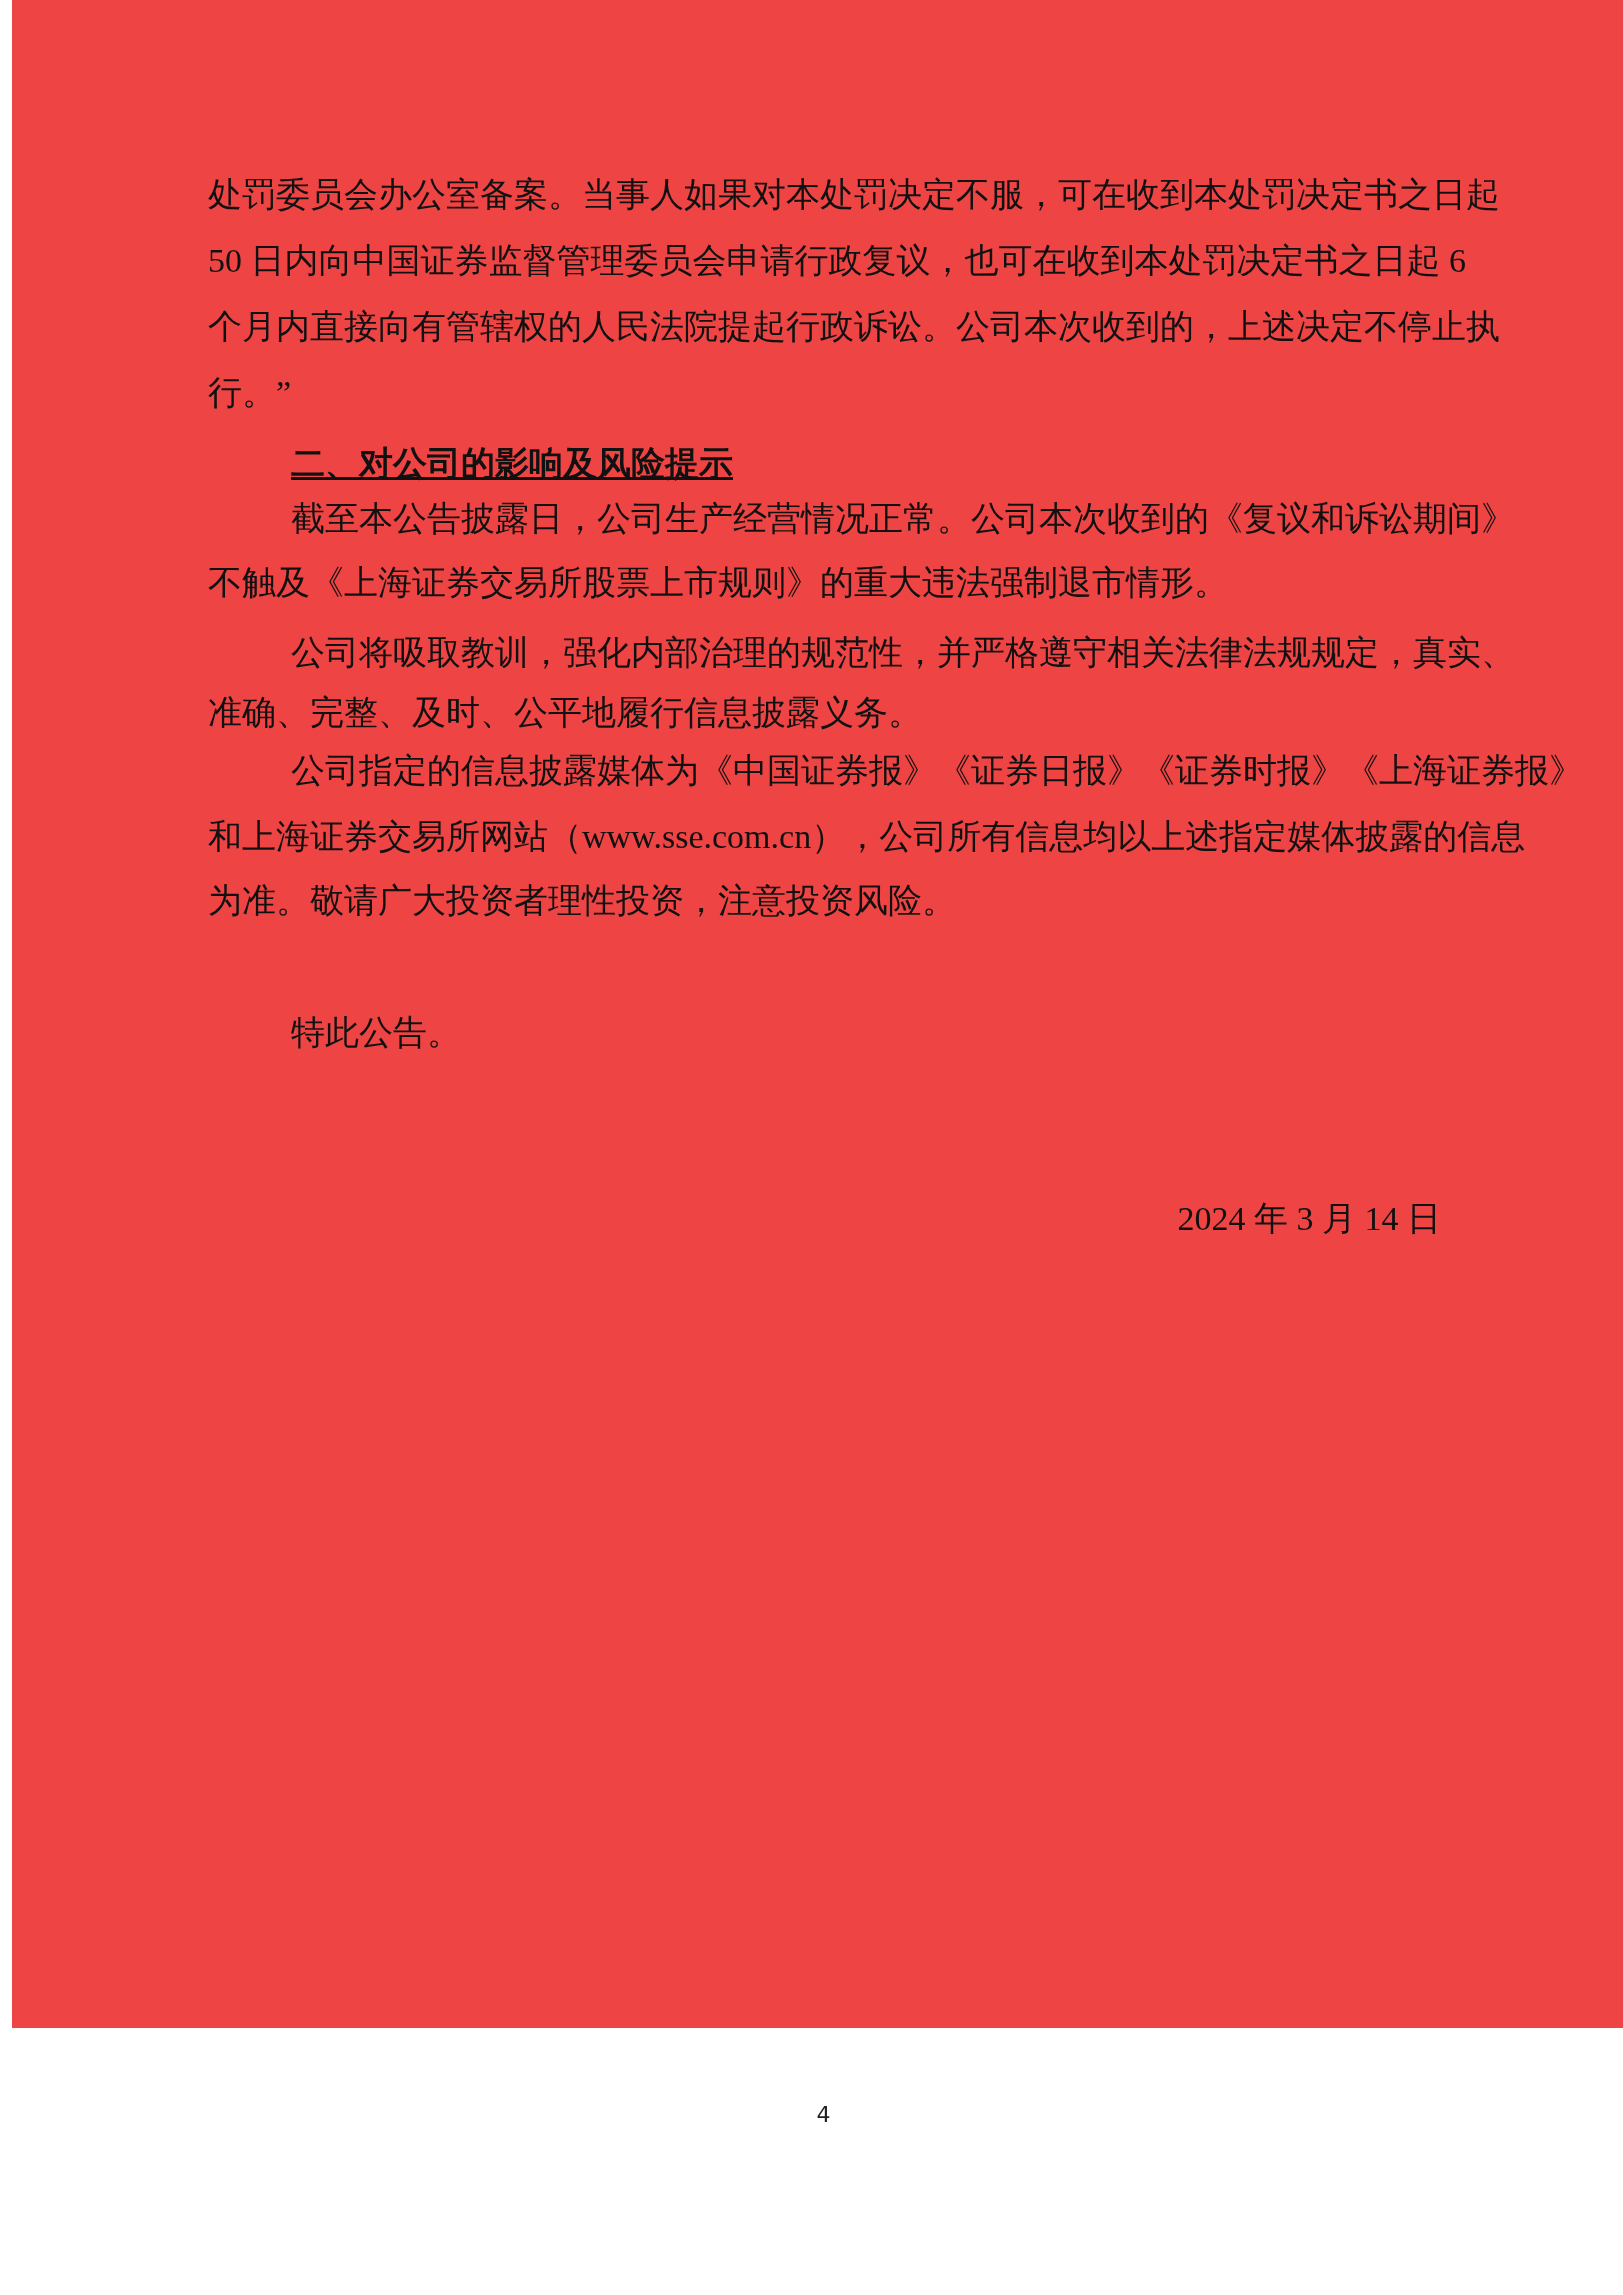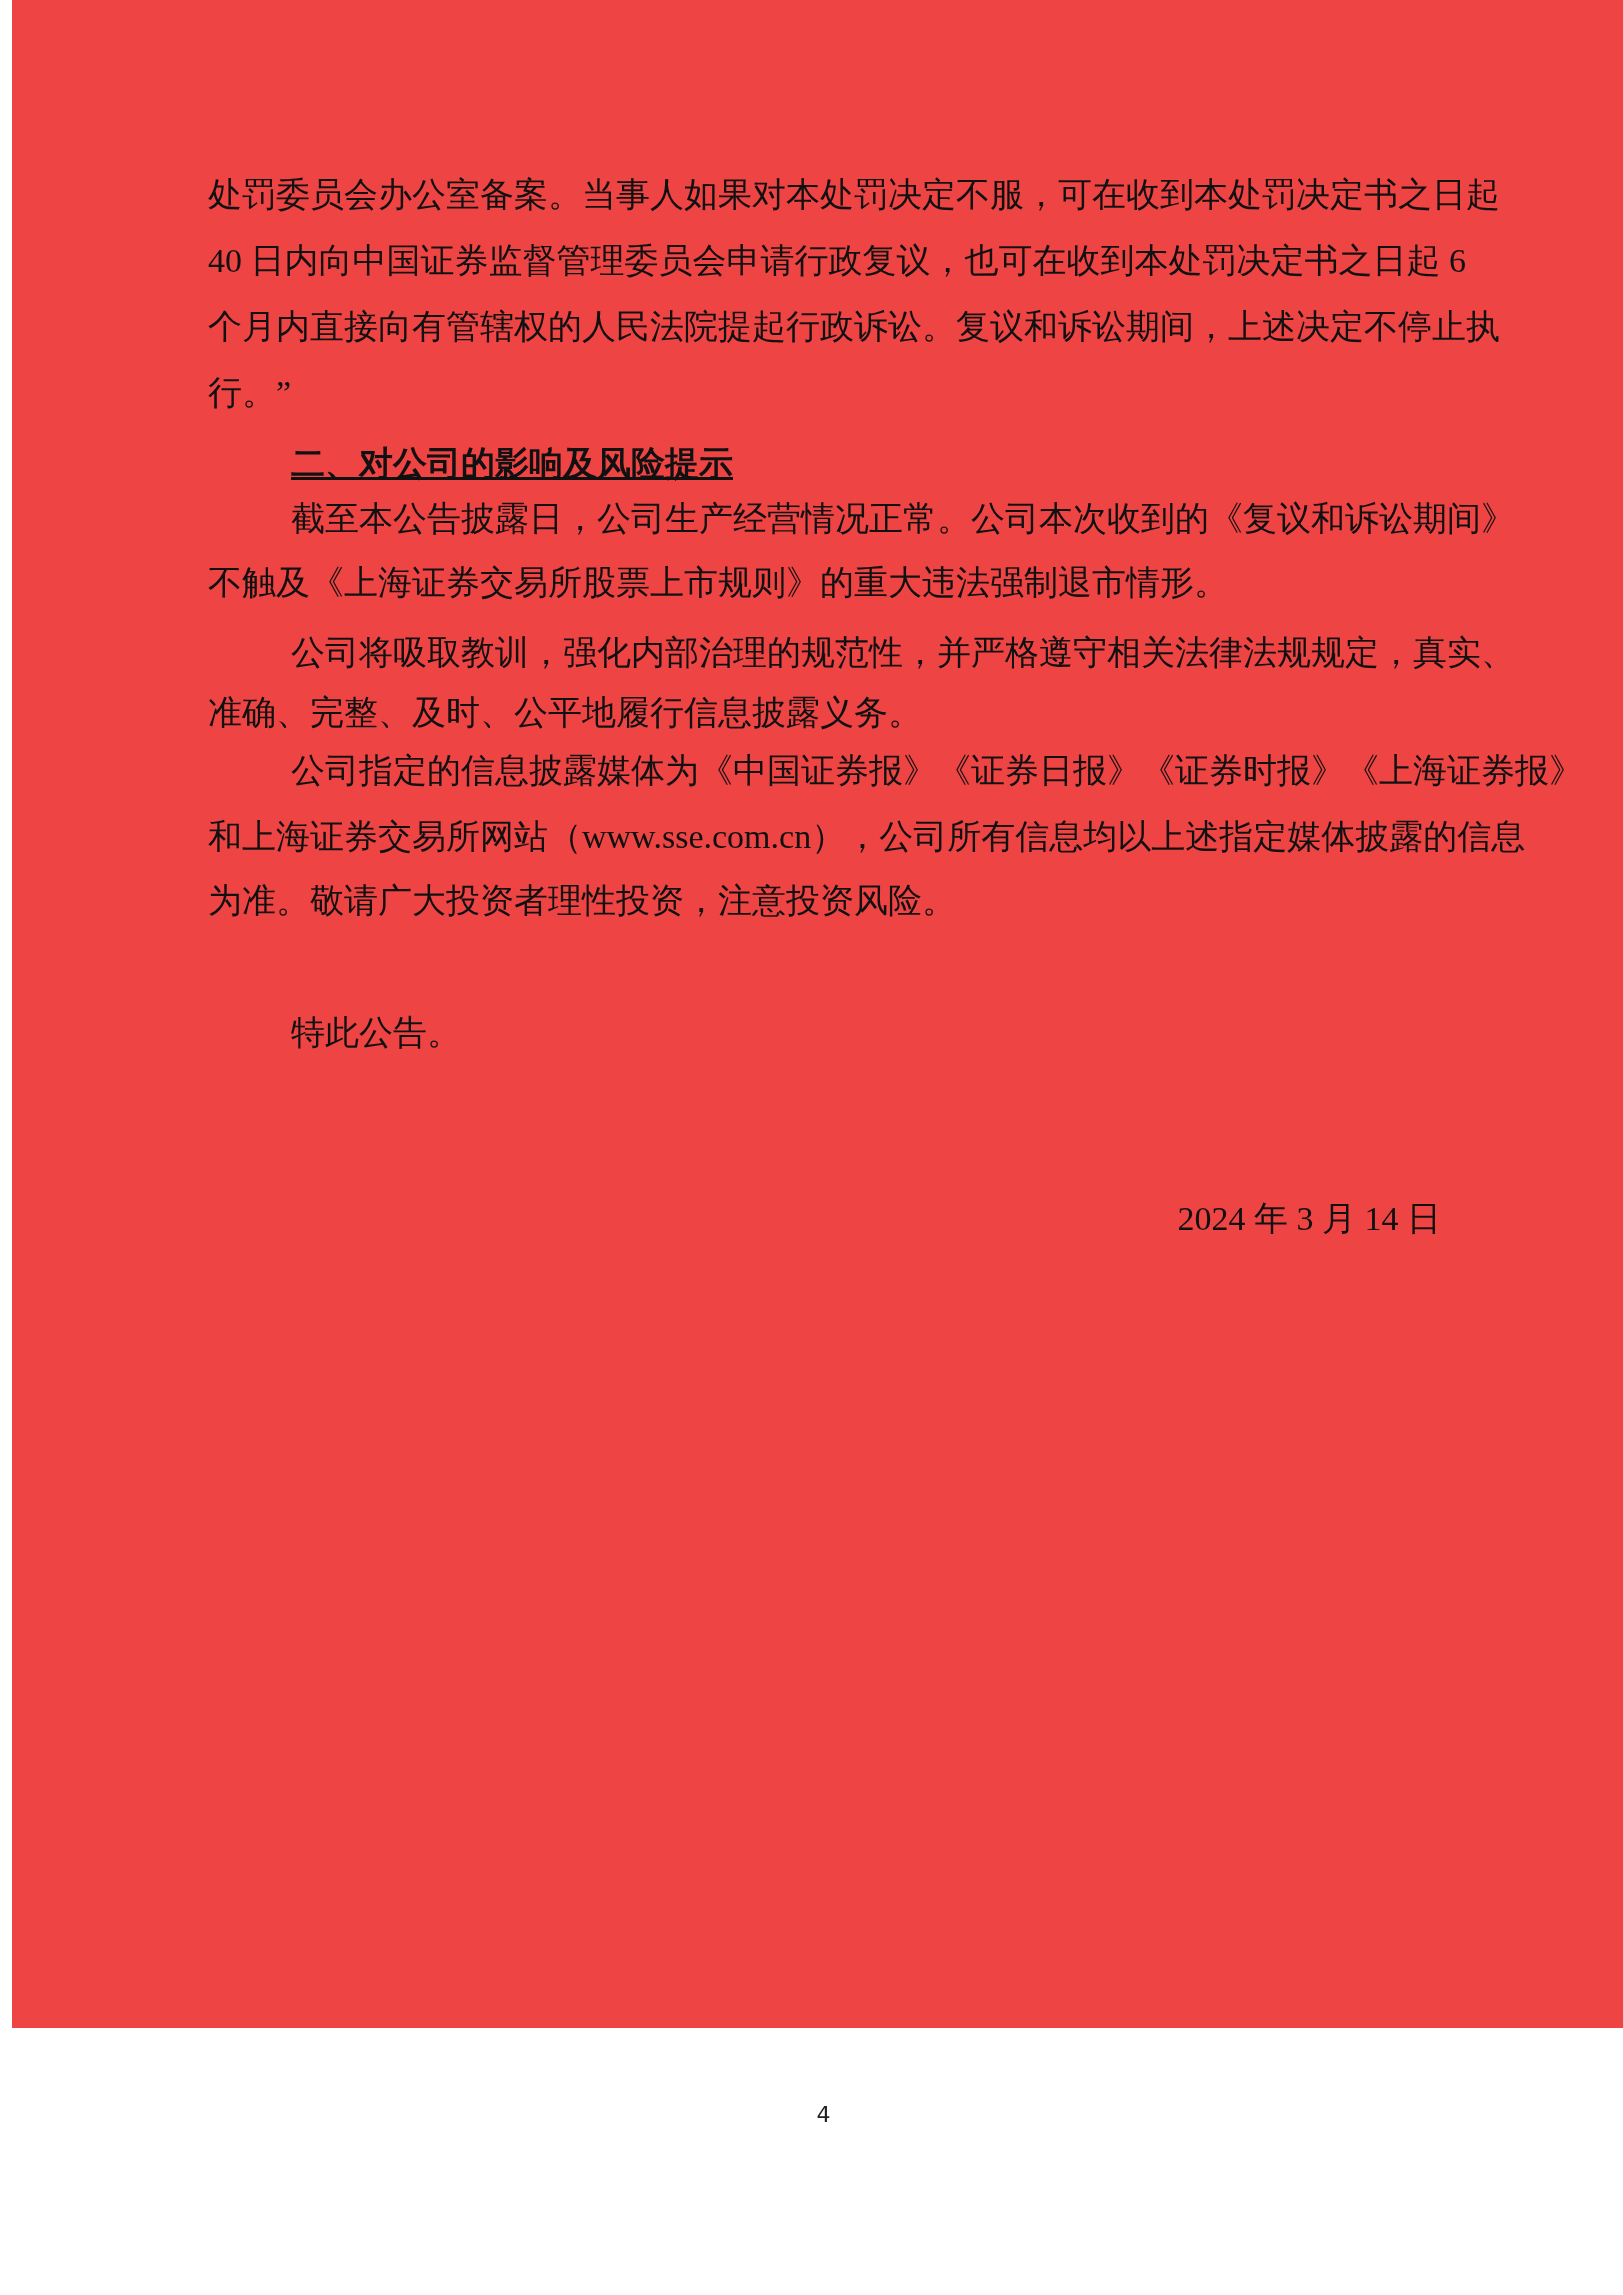--- a/index.html
+++ b/index.html
@@ -16,22 +16,22 @@
   .page-num { position: absolute; left: 0; width: 1623px; text-align: center; top: 2102px;
               font-family: "DejaVu Sans", sans-serif; font-size: 22px; color: #222; }
 </style>
 </head>
 <body>
 
 <div class="page">
 
   <div class="body-text" style="top:173px;">
     <div class="line" style="top:0px;">处罚委员会办公室备案。当事人如果对本处罚决定不服，可在收到本处罚决定书之日起</div>
-    <div class="line" style="top:66px;">40 日内向中国证券监督管理委员会申请行政复议，也可在收到本处罚决定书之日起 6</div>
-    <div class="line" style="top:132px;">个月内直接向有管辖权的人民法院提起行政诉讼。复议和诉讼期间，上述决定不停止执</div>
+    <div class="line" style="top:66px;">50 日内向中国证券监督管理委员会申请行政复议，也可在收到本处罚决定书之日起 6</div>
+    <div class="line" style="top:132px;">个月内直接向有管辖权的人民法院提起行政诉讼。公司本次收到的，上述决定不停止执</div>
     <div class="line last" style="top:198px;">行。”</div>
   </div>
 
   <div class="body-text" style="top:442px;">
     <div class="line last indent heading" style="top:0px;text-decoration:underline;">二、对公司的影响及风险提示</div>
   </div>
 
   <div class="body-text" style="top:497px;">
     <div class="line indent" style="top:0px;">截至本公告披露日，公司生产经营情况正常。公司本次收到的《复议和诉讼期间》</div>
     <div class="line last" style="top:64px;">不触及《上海证券交易所股票上市规则》的重大违法强制退市情形。</div>

